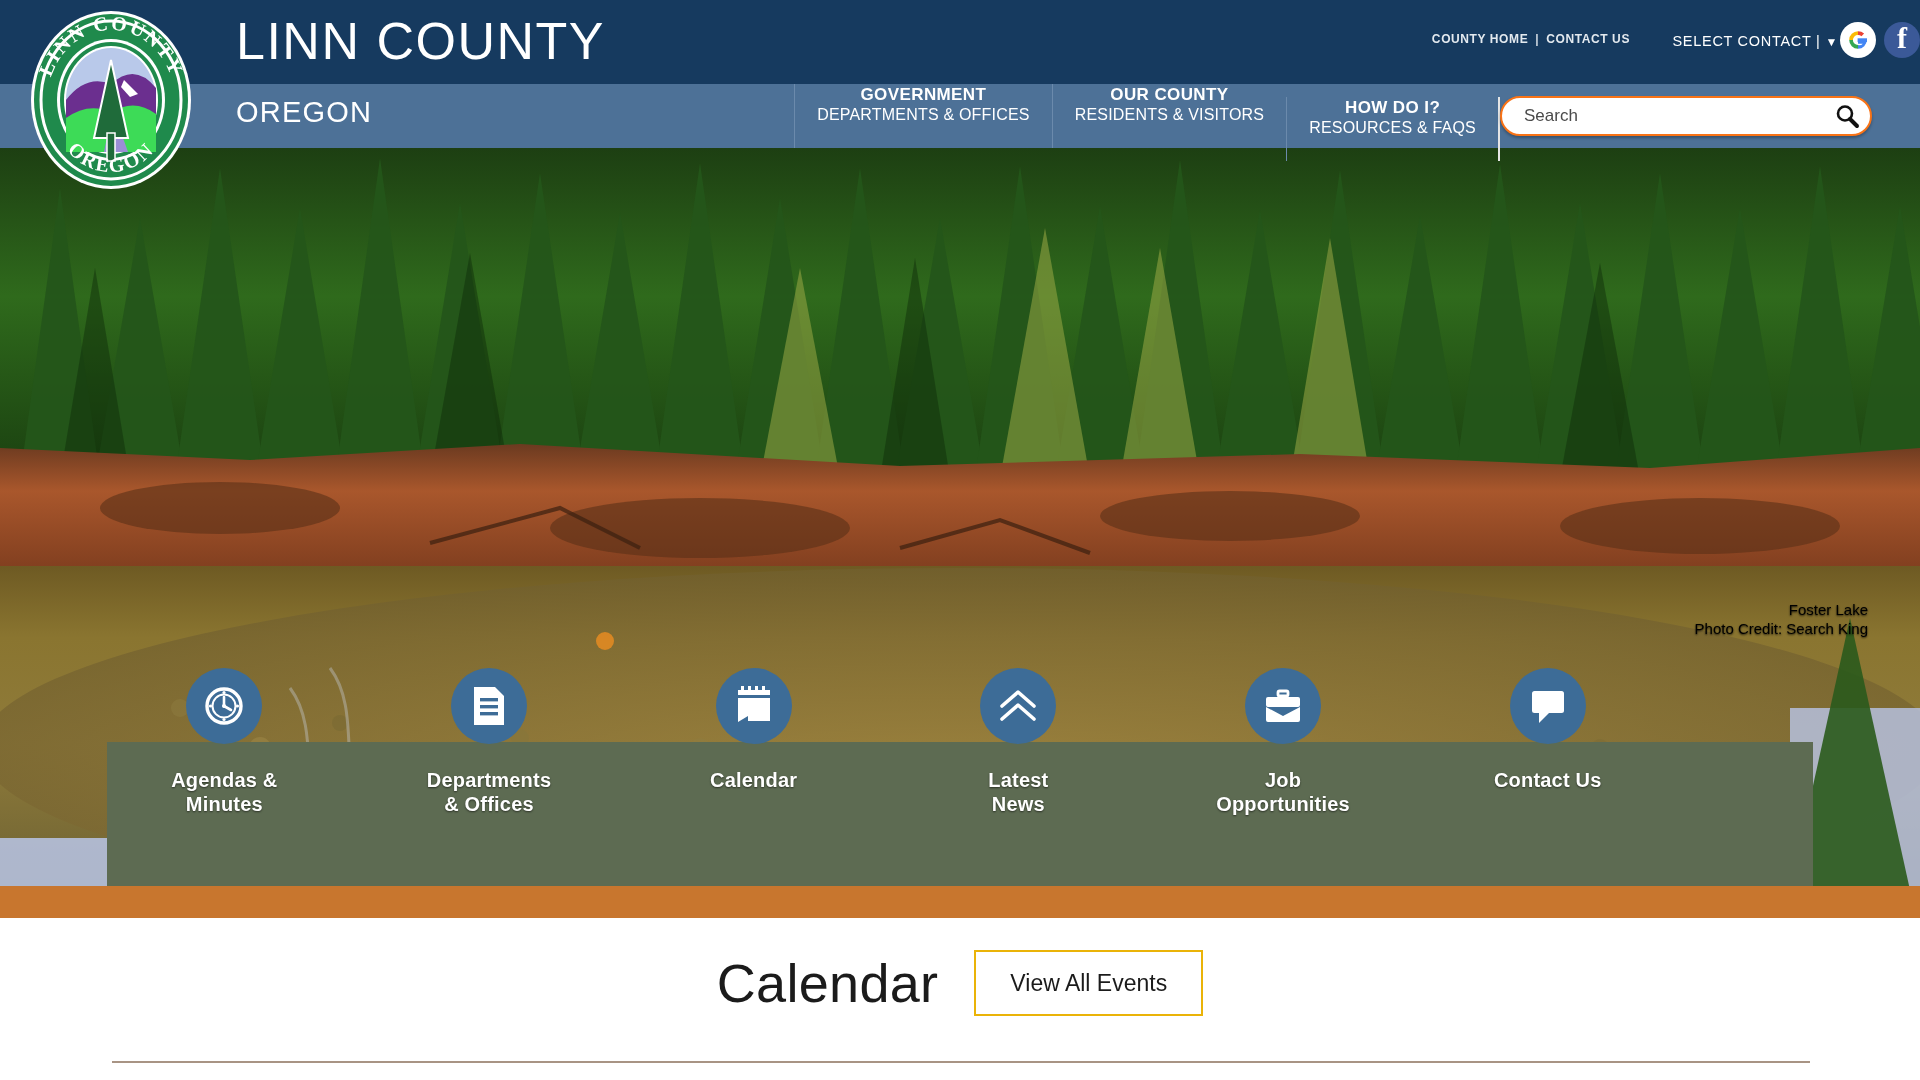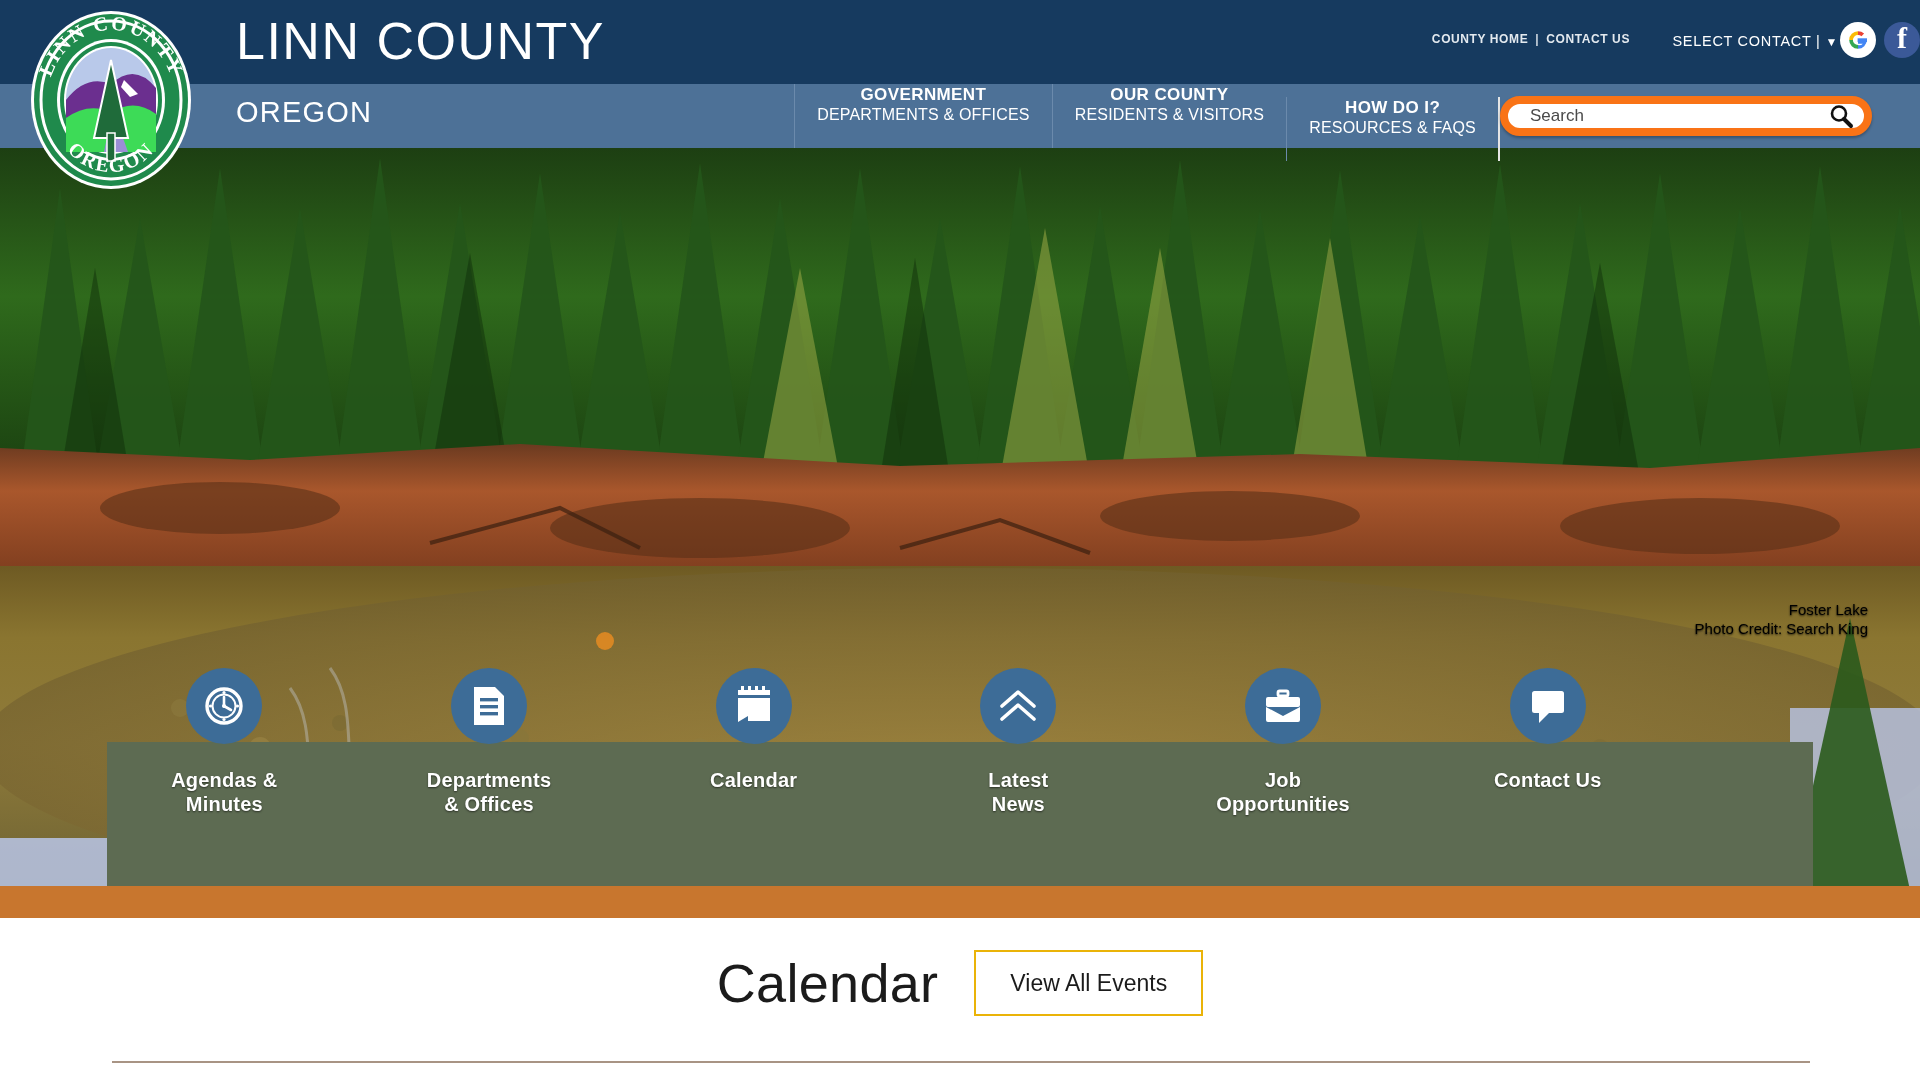--- a/index.html
+++ b/index.html
@@ -66,21 +66,21 @@
     justify-content:flex-start; text-align:center;
     border-left:1px solid #6b8aac; color:#ffffff; cursor:pointer;
   }
   .nav-item:last-child { border-right:2px solid #e5e5e5;margin-top:26px; }
   .nav-top { font-size:17px; font-weight:700; letter-spacing:0.4px; line-height:21px; }
   .nav-sub { font-size:16px; font-weight:400; letter-spacing:0.2px; line-height:20px; }
 
   .searchbox {
     position:absolute; right:48px; top:12px;
     width:372px; height:40px; background:#ffffff;
-    border-radius:20px; border:8px solid #f97316;
+    border-radius:20px; border:2px solid #f97316;
     box-shadow:0 2px 3px rgba(0,0,0,0.28);
     display:flex; align-items:center;
   }
   .search-input {
     flex:1; border:none; outline:none; background:transparent;
     font-size:17px; color:#333; padding-left:22px;
     font-family:"Liberation Sans", sans-serif;
   }
   .search-input::placeholder { color:#4a4a4a; }
   .search-btn {

